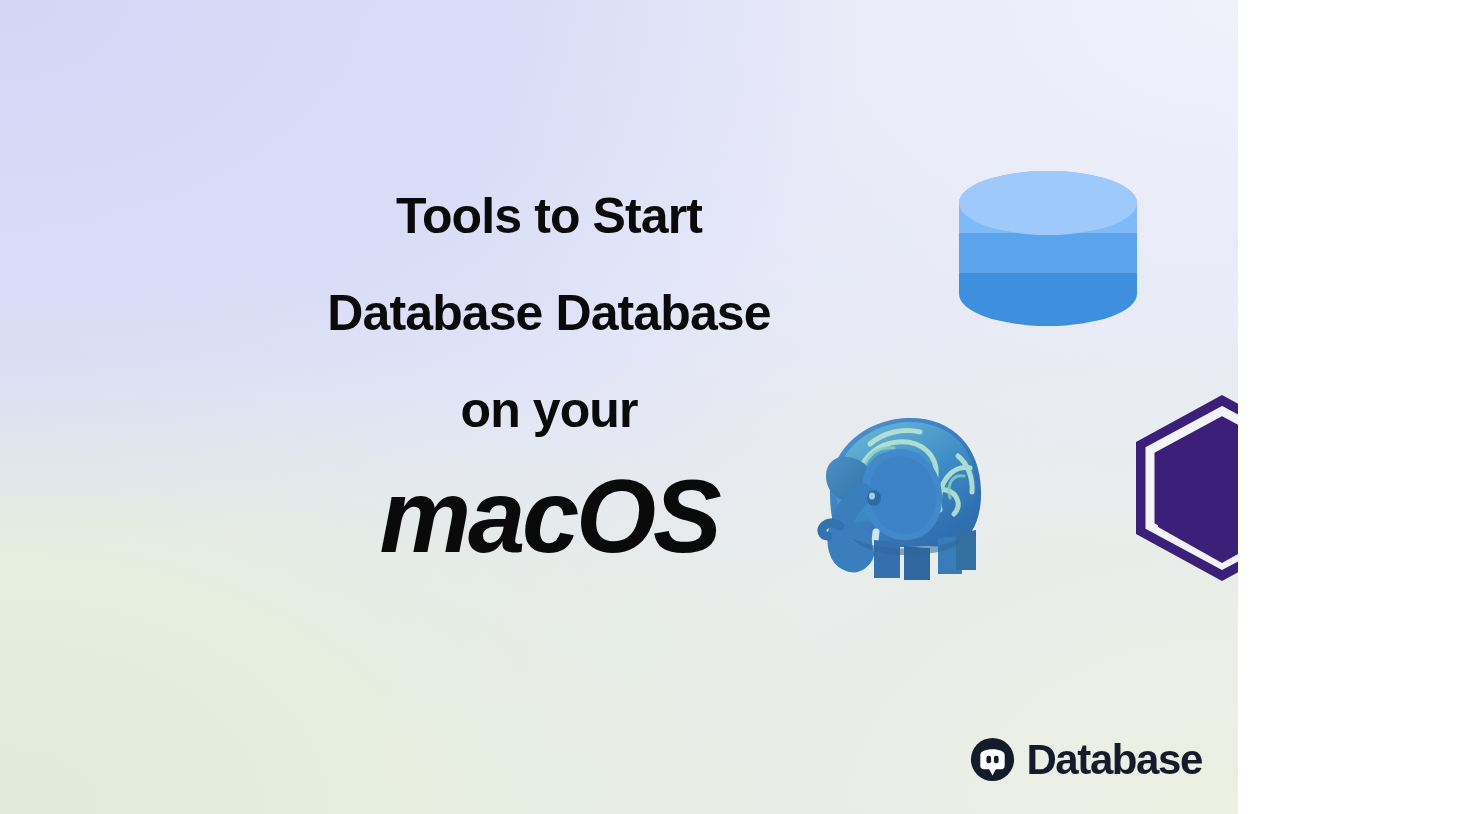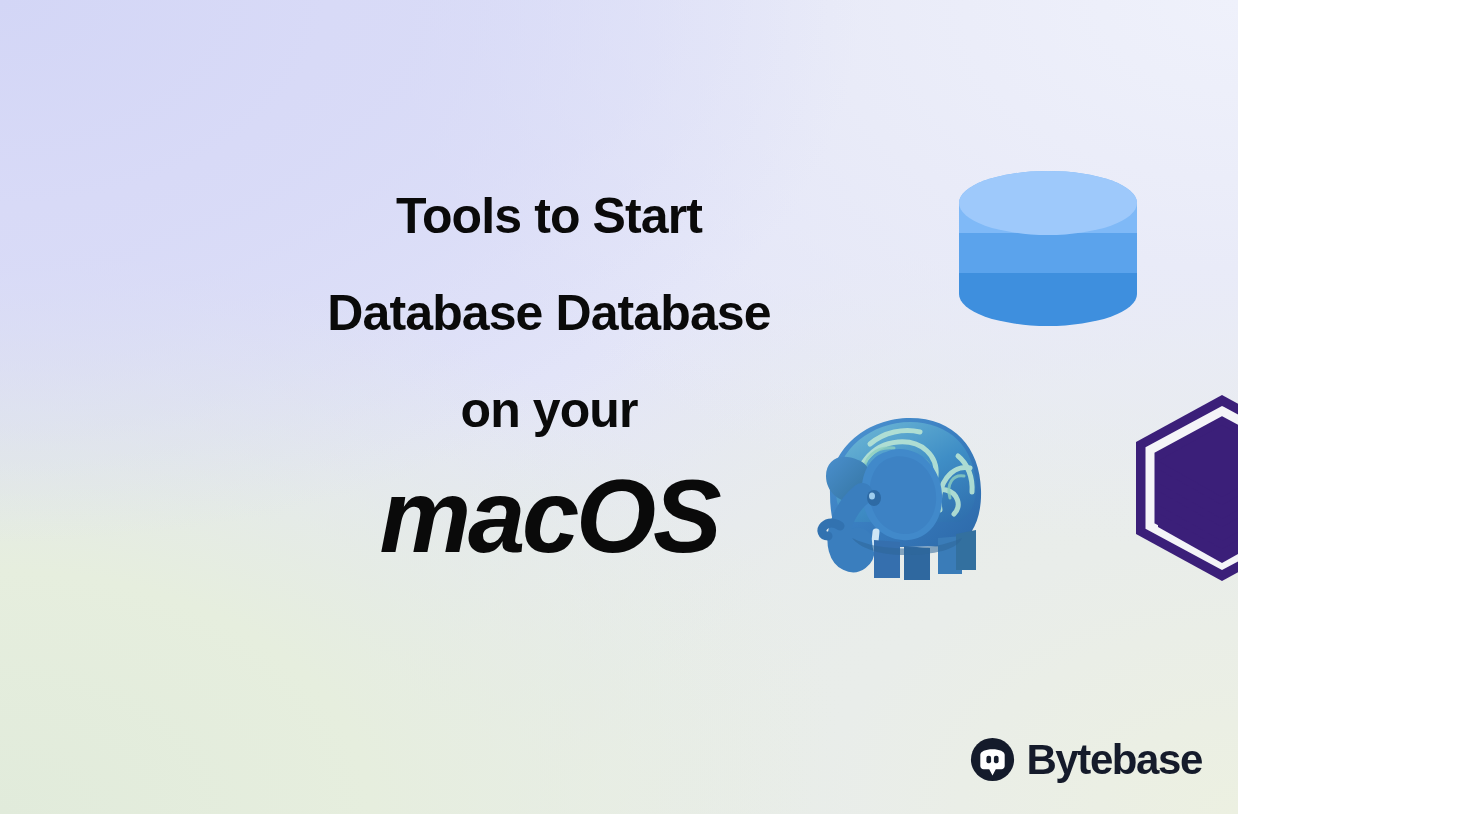--- a/index.html
+++ b/index.html
@@ -225,16 +225,16 @@
   <div class="brand">
     <svg class="brand-mark" viewBox="0 0 48 48">
       <circle cx="24" cy="24" r="23" fill="#141b2b"></circle>
 
       <path d="M11 19 C11 15.5 16.5 13 24 13 C31.5 13 37 15.5 37 19
                L37 31 C37 33 35.5 34.5 33.5 34.5 L27.5 34.5
                L24 41 L20.5 34.5 L14.5 34.5 C12.5 34.5 11 33 11 31 Z" fill="#ffffff"></path>
       <rect x="17.5" y="20" width="5" height="8" rx="2.2" fill="#141b2b"></rect>
       <rect x="25.5" y="20" width="5" height="8" rx="2.2" fill="#141b2b"></rect>
     </svg>
-    <span class="brand-name">Bytebase</span>
+    <span class="brand-name">Database</span>
   </div>
 
 </div>
 
 </body></html>

